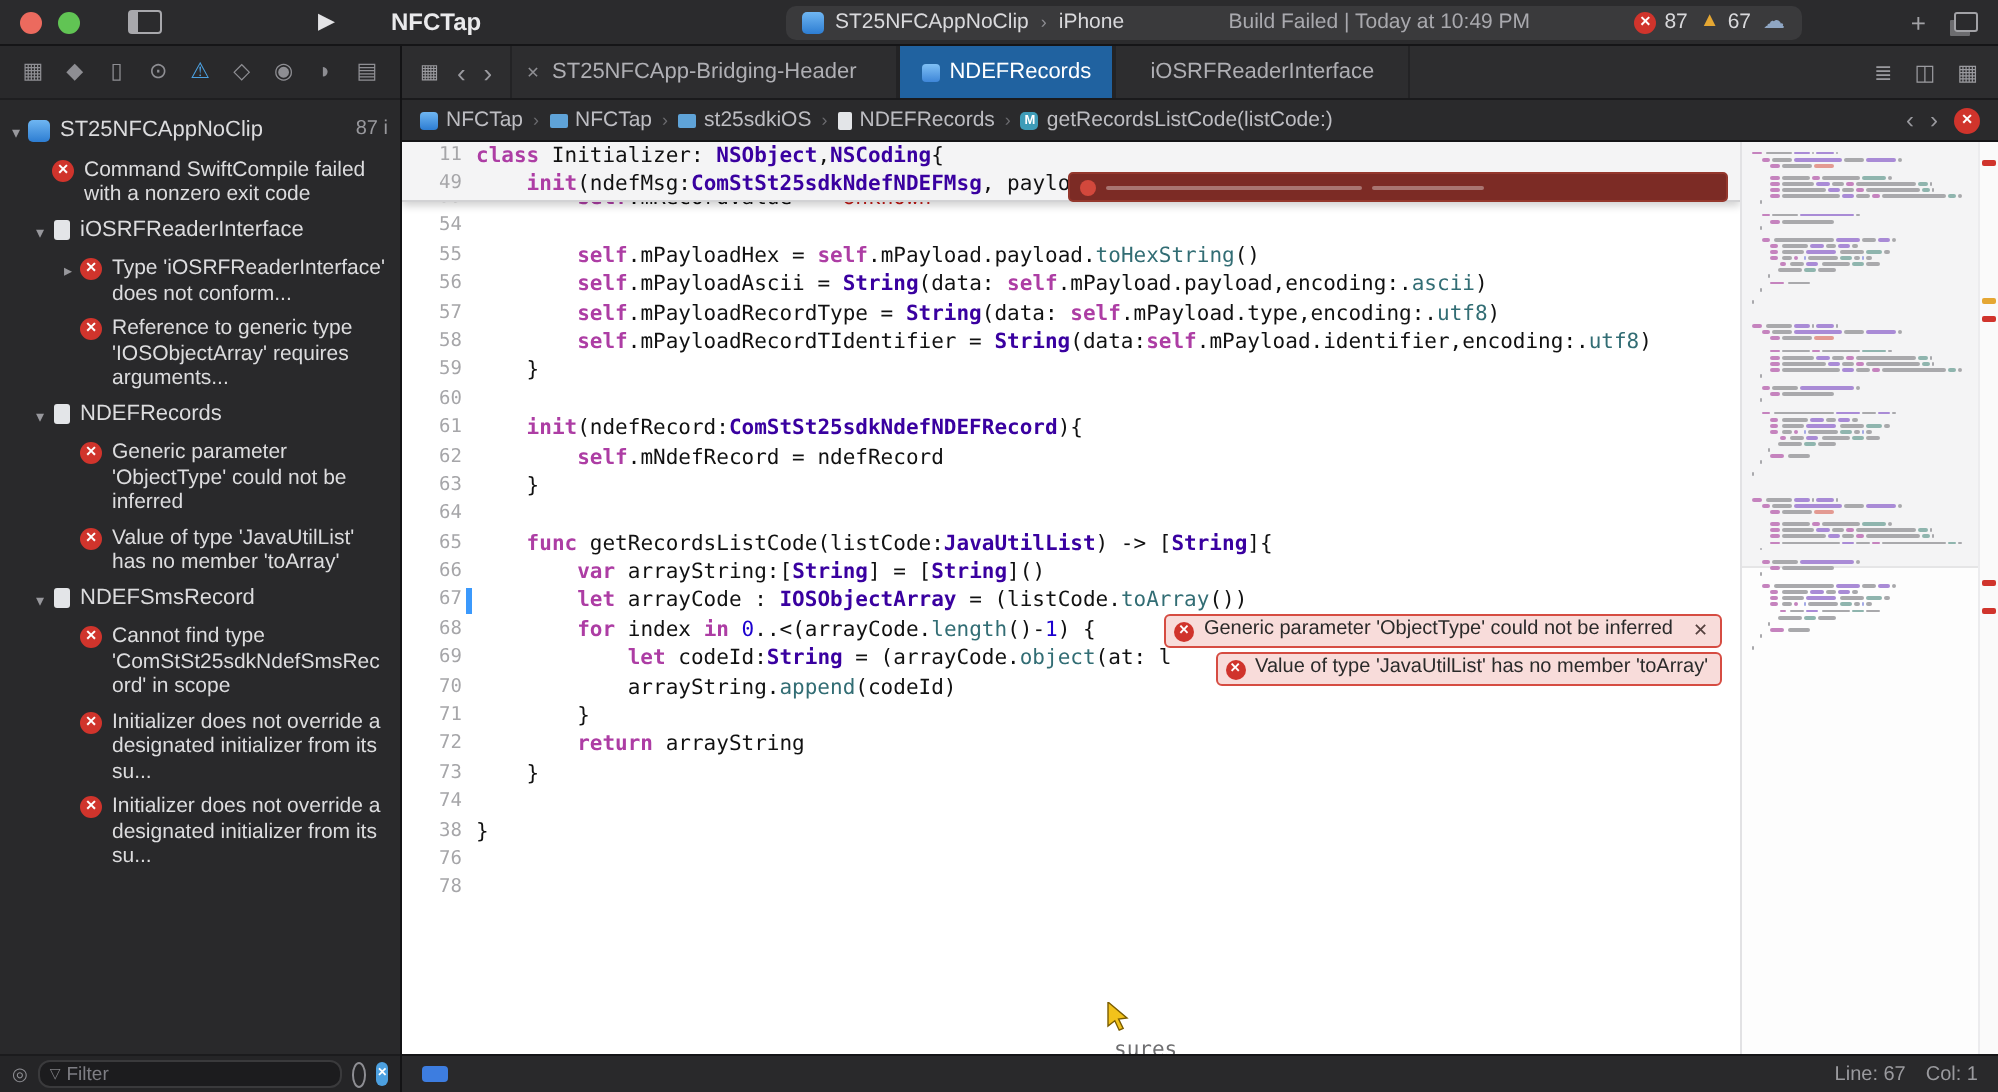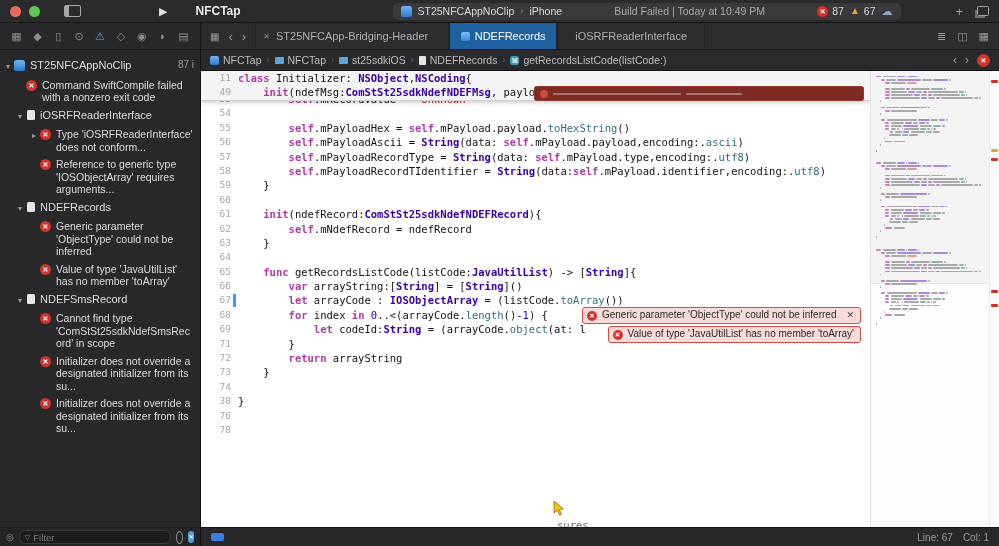--- a/index.html
+++ b/index.html
@@ -382,20 +382,24 @@
               </div>
               <div class="code-line">
                 <span class="ln">68</span>
                 <span class="code-text"><span class="tok-p">        </span><span class="tok-k">for</span><span class="tok-p"> index </span><span class="tok-k">in</span><span class="tok-p"> </span><span class="tok-n">0</span><span class="tok-p">..&lt;(arrayCode.</span><span class="tok-c">length</span><span class="tok-p">()-</span><span class="tok-n">1</span><span class="tok-p">) {</span></span>
               </div>
               <div class="code-line">
                 <span class="ln">69</span>
                 <span class="code-text"><span class="tok-p">            </span><span class="tok-k">let</span><span class="tok-p"> codeId:</span><span class="tok-t">String</span><span class="tok-p"> = (arrayCode.</span><span class="tok-c">object</span><span class="tok-p">(at: l</span></span>
               </div>
               <div class="code-line">
+                <span class="ln">70</span>
+                <span class="code-text"><span class="tok-p">            arrayString.</span><span class="tok-c">append</span><span class="tok-p">(codeId)</span></span>
+              </div>
+              <div class="code-line">
                 <span class="ln">71</span>
                 <span class="code-text"><span class="tok-p">        }</span></span>
               </div>
               <div class="code-line">
                 <span class="ln">72</span>
                 <span class="code-text"><span class="tok-p">        </span><span class="tok-k">return</span><span class="tok-p"> arrayString</span></span>
               </div>
               <div class="code-line">
                 <span class="ln">73</span>
                 <span class="code-text"><span class="tok-p">    }</span></span>

